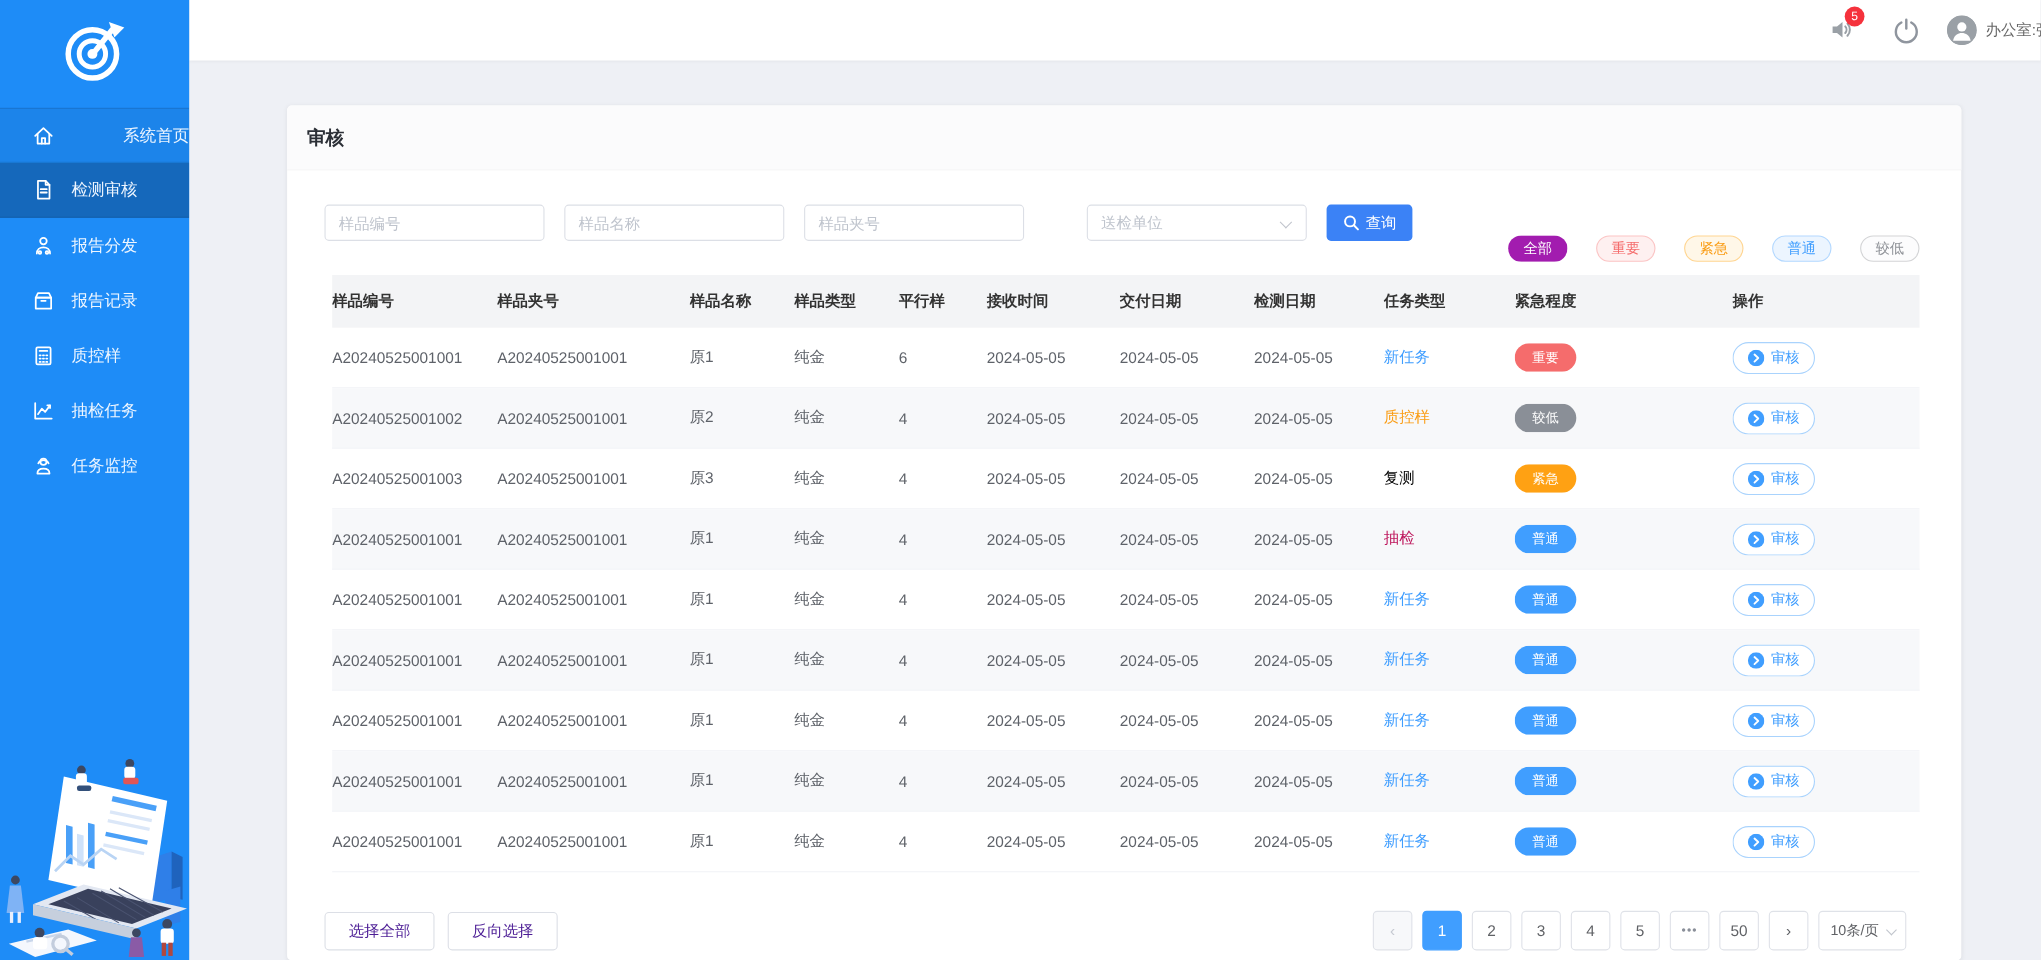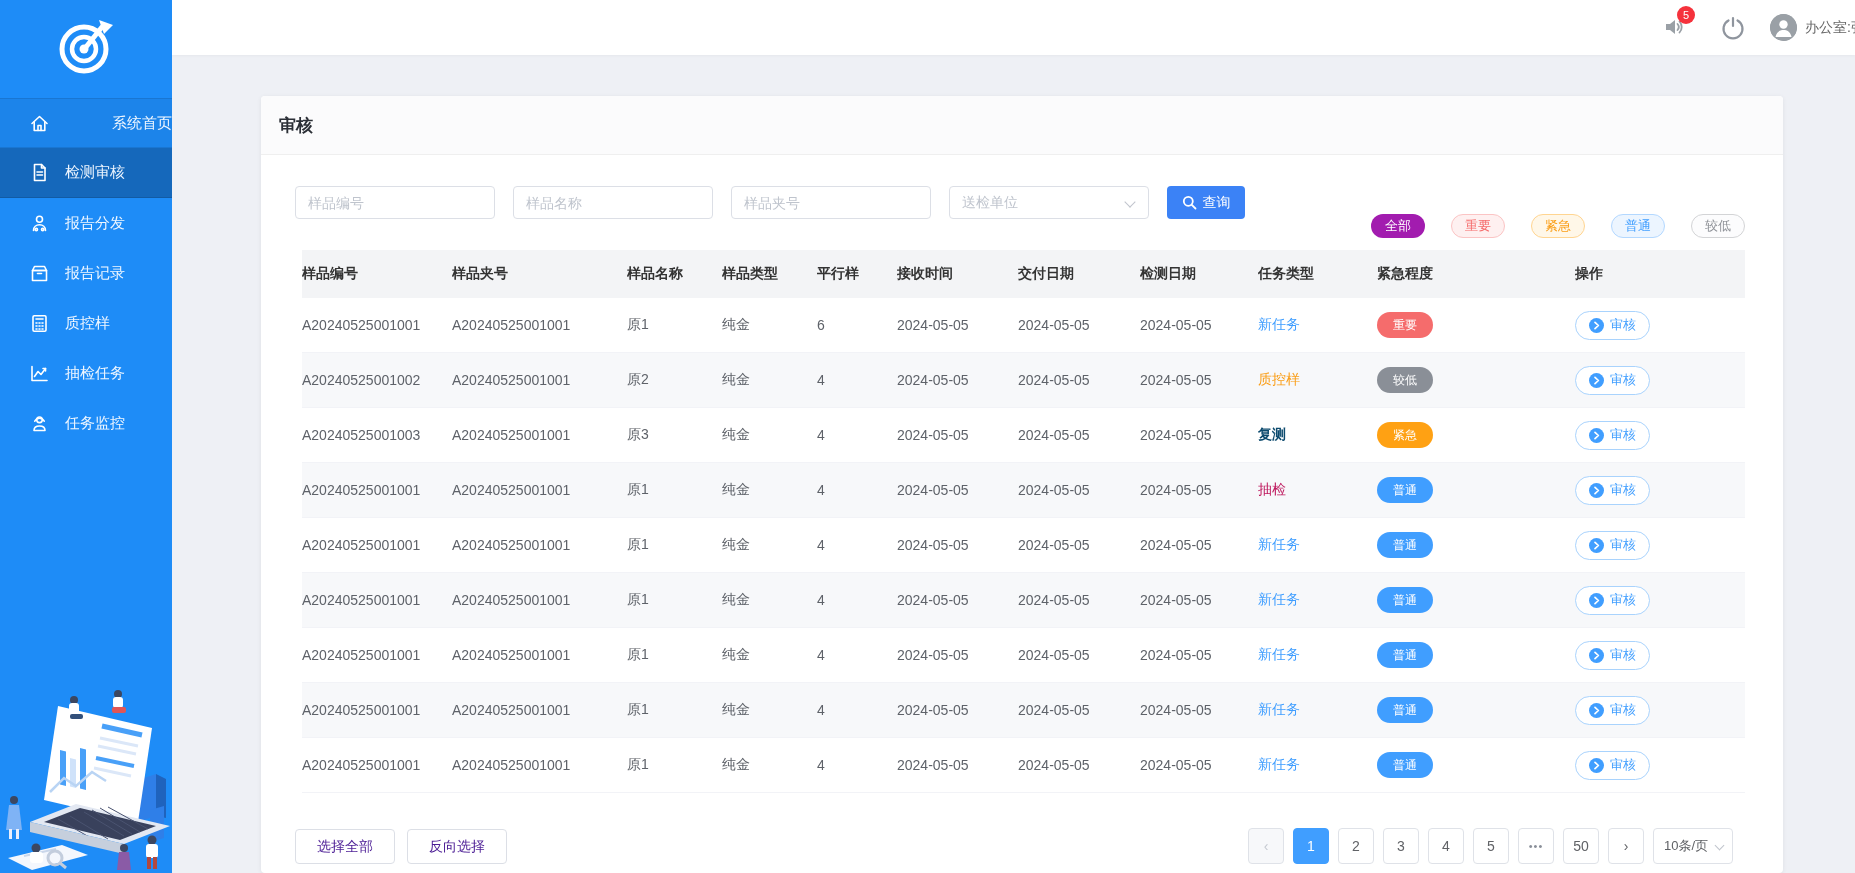--- a/index.html
+++ b/index.html
@@ -33,21 +33,21 @@
     box-shadow:0 1px 5px rgba(0,0,0,0.07); z-index:3; }
   .card-header { height:59px; line-height:59px; padding-left:18px; background:#fbfbfc; border-bottom:1px solid #efefef;
     border-radius:4px 4px 0 0; font-size:17px; font-weight:bold; color:#2b2f36; }
 
   
   .search-row { position:absolute; top:90px; left:34px; display:flex; gap:18px; }
   .s-input { width:200px; height:33px; border:1px solid #dcdfe6; border-radius:4px; padding:0 12px; font-size:14px; color:#606266;
     font-family:"Liberation Sans","DejaVu Sans",sans-serif; outline:none; background:#fff; }
   .s-input::placeholder { color:#bfc4cd; }
   .s-select { position:relative; width:200px; height:33px; border:1px solid #dcdfe6; border-radius:4px; padding:0 12px;
-    display:flex; align-items:center; color:#bfc4cd; cursor:pointer; background:#fff; }
+    display:flex; align-items:center; color:#bfc4cd; cursor:pointer; background:#fff;margin-left:39px; }
   .caret { position:absolute; right:14px; top:11px; width:8px; height:8px; border-right:1.4px solid #c0c4cc; border-bottom:1.4px solid #c0c4cc; transform:rotate(45deg); }
   .query-btn { width:78px; height:33px; border:none; border-radius:4px; background:#3b82f6; color:#fff; font-size:14px;
     display:flex; align-items:center; justify-content:center; gap:6px; cursor:pointer; font-family:inherit; }
 
   
   .filter-row { position:absolute; top:118px; right:38px; display:flex; gap:26px; }
   .fbadge { height:24px; min-width:53px; padding:0 13px; border-radius:13px; font-size:13px; display:inline-flex; align-items:center; justify-content:center; cursor:pointer; border:1px solid transparent; }
   .f-all       { background:#a21caf; color:#fff; }
   .f-important { background:#fef0f0; border-color:#fbc4c4; color:#f56c6c; }
   .f-urgent    { background:#fff7e8; border-color:#ffd591; color:#fa9d15; }
@@ -57,21 +57,21 @@
   
   .table { position:absolute; top:154px; left:41px; width:1443px; }
   .thead, .tr { display:grid; grid-template-columns:150px 175px 95px 95px 80px 121px 122px 118px 119px 198px 1fr; align-items:center; }
   .thead { height:48px; background:#f3f4f6; font-weight:bold; color:#333; font-size:14px; }
   .tr { height:55px; border-bottom:1px solid #f2f3f7; color:#5e6269; background:#fff; }
   .tbody .tr:nth-child(even) { background:#f7f8fa; }
   .th, .td { padding-right:6px; overflow:hidden; white-space:nowrap; }
   .task-type { font-size:14px; }
   .tt-blue   { color:#409eff; }
   .tt-orange { color:#fa9d15; }
-  .tt-red    { color:#0c4a6e;font-weight:bold; }
+  .tt-red    { color:#000000; }
   .tt-green  { color:#be185d;font-family:Liberation Mono, monospace; }
   .pill { display:inline-flex; align-items:center; justify-content:center; min-width:56px; height:26px; padding:0 14px;
     border-radius:13px; color:#fff; font-size:12px; }
   .pr-red    { background:#f56c6c; }
   .pr-gray   { background:#8a8f97; }
   .pr-orange { background:#ffa113; }
   .pr-blue   { background:#409eff; }
   .audit-btn { display:inline-flex; align-items:center; gap:6px; height:29px; padding:0 13px; background:#fff;
     border:1px solid #a9d3fd; border-radius:15px; color:#409eff; font-size:13px; cursor:pointer; font-family:inherit; }
 

